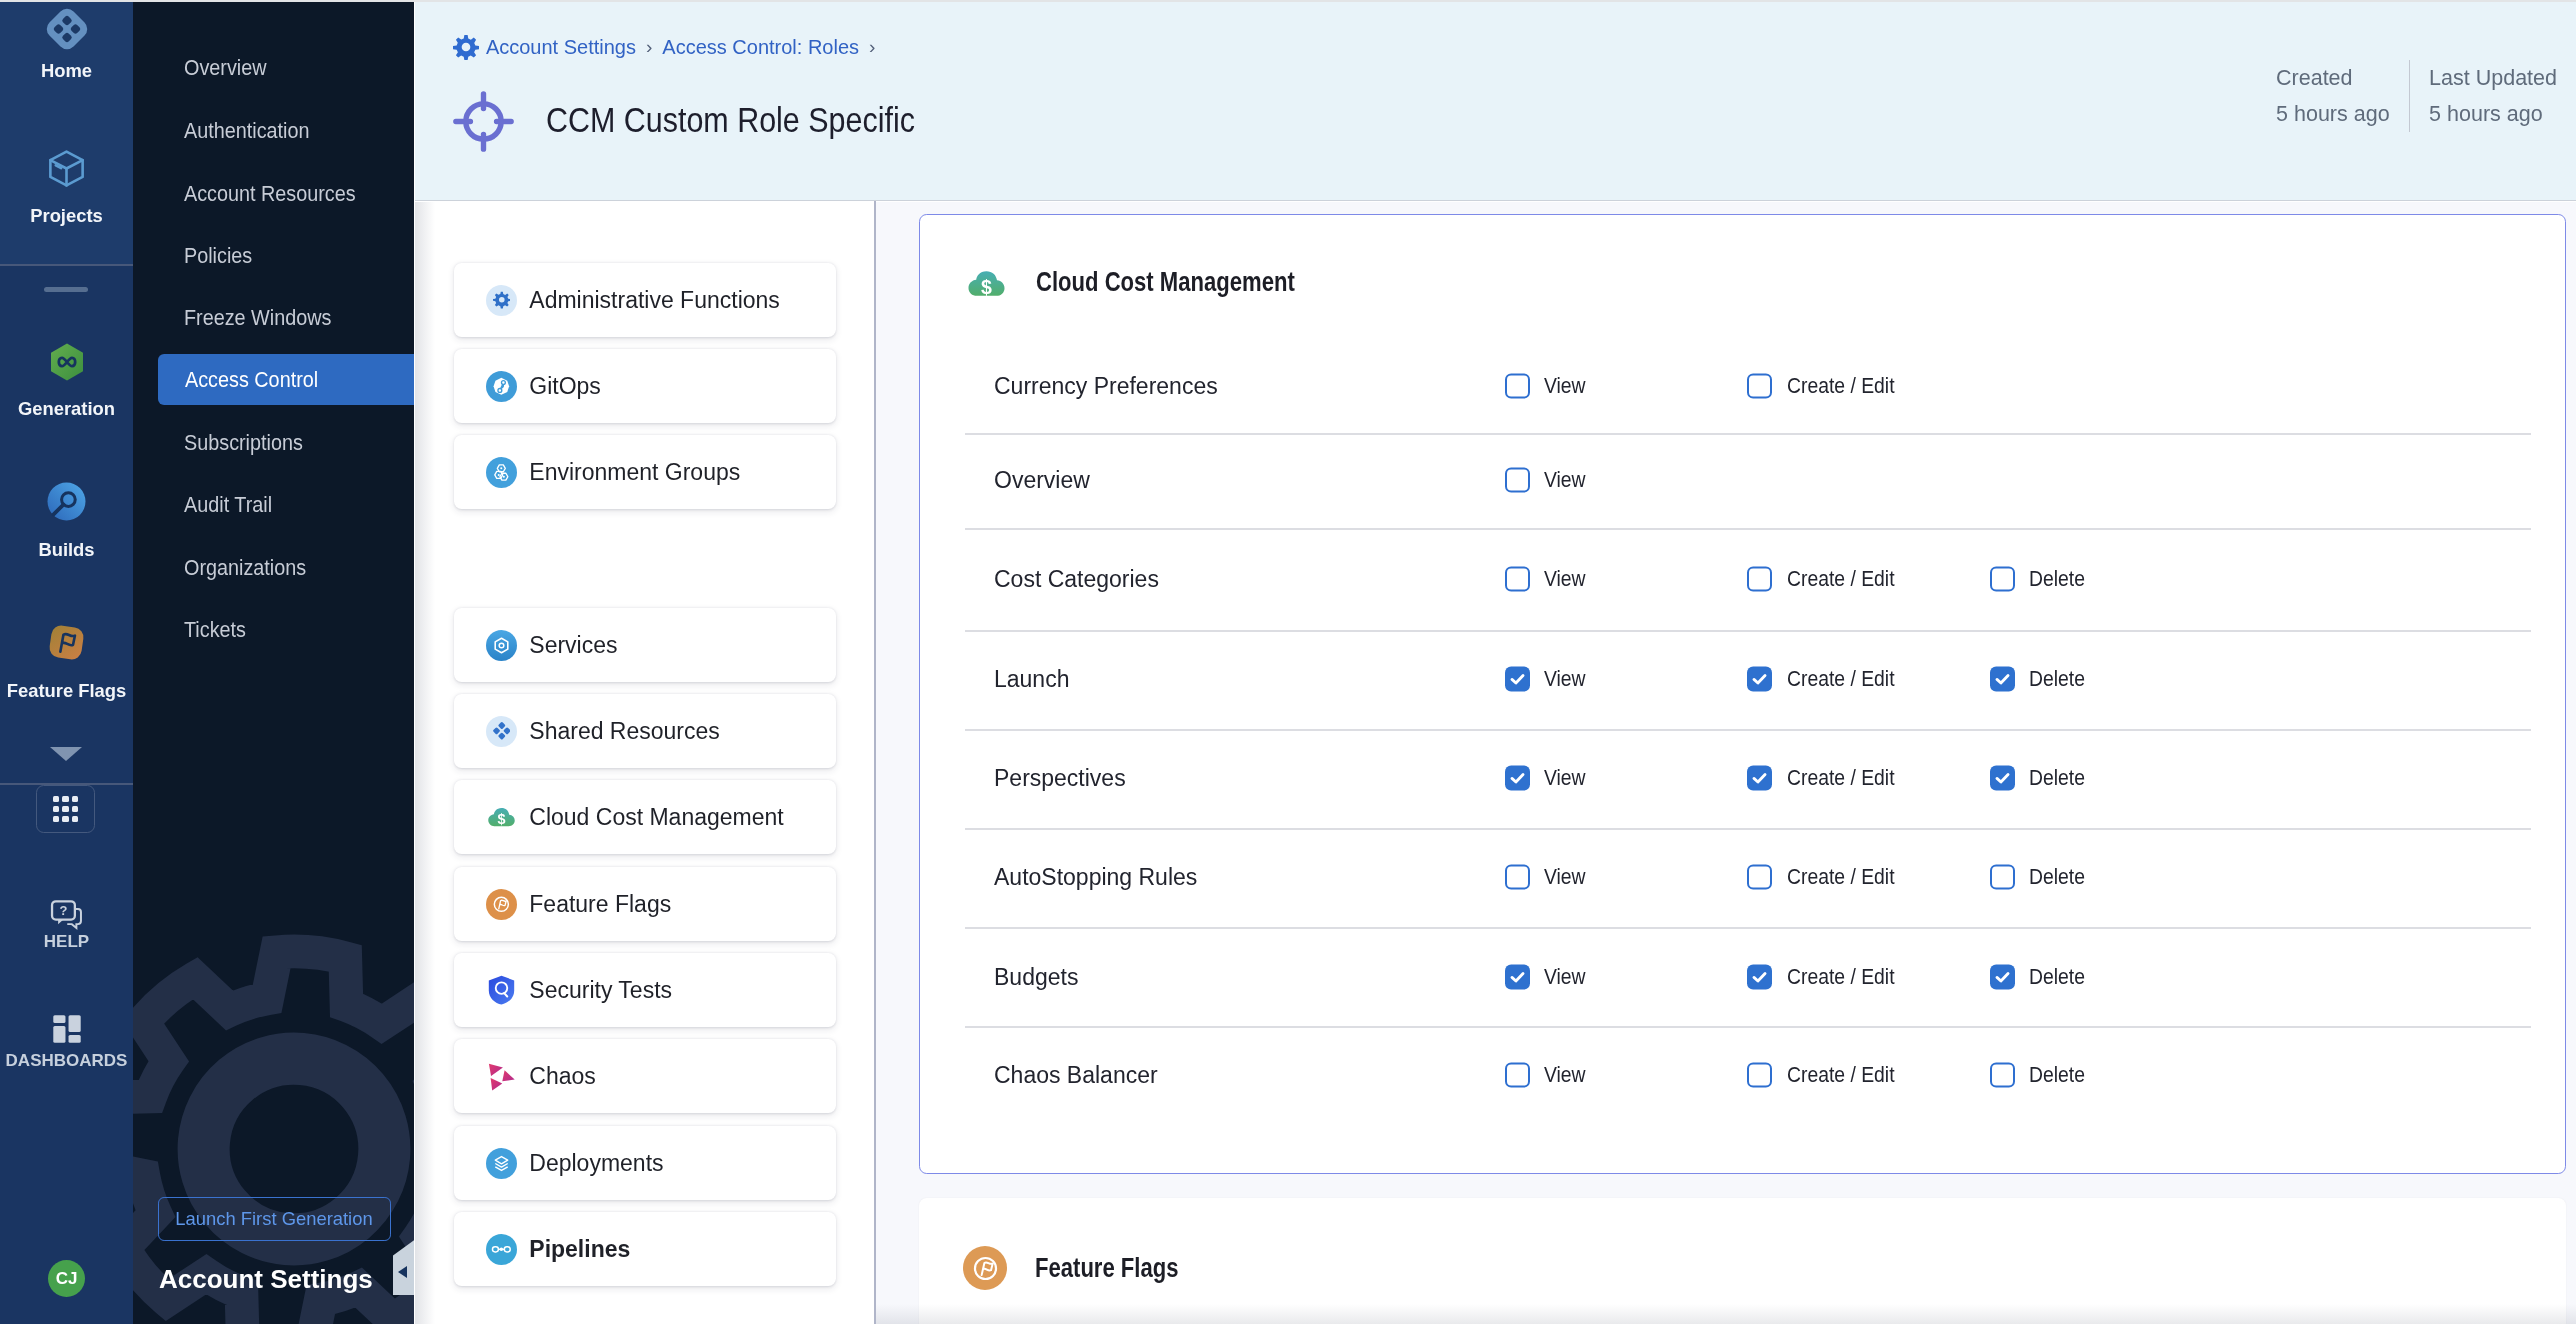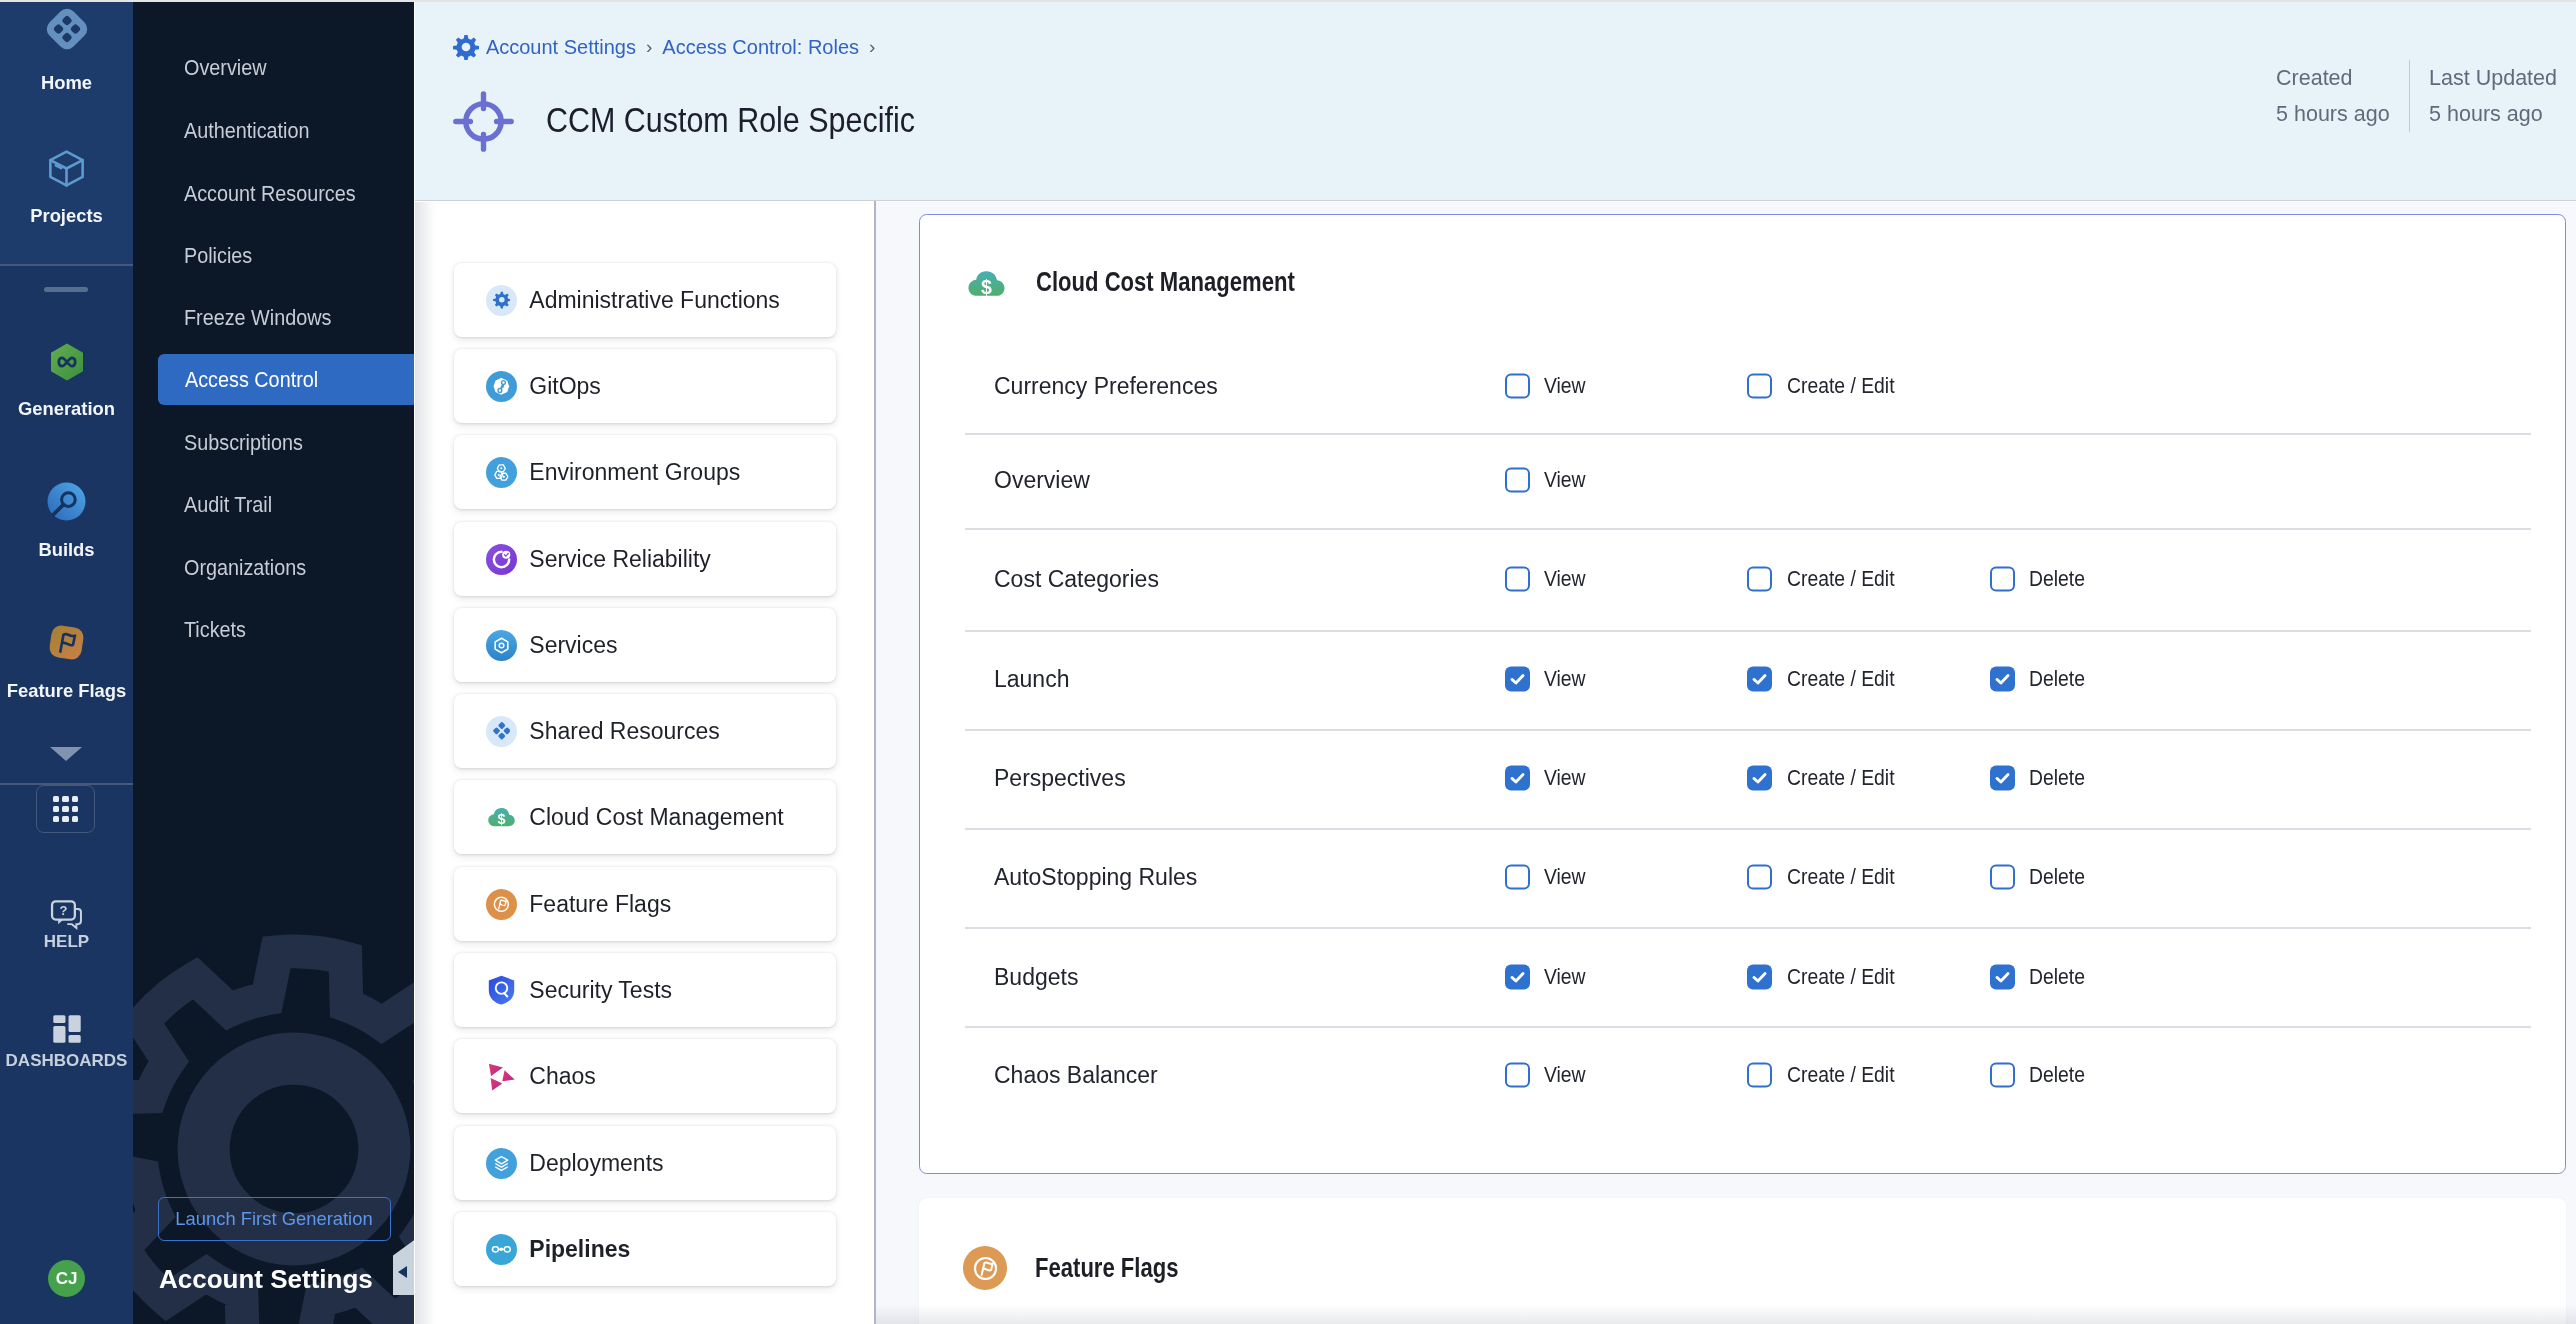--- a/index.html
+++ b/index.html
@@ -104,21 +104,21 @@
     <div class="sec-div" style="top:783px;"></div>
 
     <div class="navitem" style="top:3.8px;height:51px;display:flex;align-items:center;justify-content:center;">
       <div style="width:34px;height:34px;transform:rotate(45deg);background:#6490c0;border-radius:9.2px;display:grid;grid-template-columns:1fr 1fr;grid-template-rows:1fr 1fr;gap:4.6px;padding:6.9px;">
         <div style="background:#1c3965;border-radius:2.3px;"></div>
           <div style="background:#1c3965;border-radius:2.3px;"></div>
         <div style="background:#1c3965;border-radius:2.3px;"></div>
           <div style="background:#1c3965;border-radius:2.3px;"></div>
       </div>
     </div>
-    <div class="navitem navlabel" style="top:72px;">Home</div>
+    <div class="navitem navlabel" style="top:60px;">Home</div>
 
     <div class="navitem" style="top:147px;height:43px;display:flex;align-items:center;justify-content:center;">
       <svg width="43" height="43" viewBox="0 0 56 56" fill="none" stroke="#5b9bd0" stroke-width="3.4" stroke-linejoin="round" stroke-linecap="round">
         <path d="M28 6 L49 17 L49 39 L28 50 L7 39 L7 17 Z"></path>
         <path d="M7 17 L28 28 L49 17"></path>
         <path d="M28 28 L28 50"></path>
         <path d="M14 24 L21 27.5"></path>
       </svg>
     </div>
     <div class="navitem navlabel" style="top:205px;">Projects</div>
@@ -256,30 +256,20 @@
         <svg width="19" height="19" viewBox="0 0 26 26" fill="none" stroke="#fff" stroke-width="1.8" stroke-linejoin="round">
             <path d="M10 2.5 L15.5 2.5 L18.2 7.3 L15.5 12 L10 12 L7.3 7.3 Z"></path>
             <path d="M6.5 11.5 L12 11.5 L14.7 16.3 L12 21 L6.5 21 L3.8 16.3 Z"></path>
             <path d="M13.5 14 L19 14 L21.7 18.8 L19 23.5 L13.5 23.5 L10.8 18.8 Z"></path>
             <circle cx="12.7" cy="7.3" r="1.4" fill="#fff" stroke="none"></circle>
             <circle cx="9.2" cy="16.3" r="1.4" fill="#fff" stroke="none"></circle>
             <circle cx="16.2" cy="18.8" r="1.4" fill="#fff" stroke="none"></circle>
           </svg>
       </div>
       <div class="txt">Environment Groups</div>
-    </div>
-    <div class="card" style="top:320px;">
-      <div class="ic" style="background:linear-gradient(135deg,#8a4fe0,#7736cf);border-radius:50%;display:flex;align-items:center;justify-content:center;">
-        <svg width="19" height="19" viewBox="0 0 26 26" fill="none">
-            <path d="M13 2.5 A10.5 10.5 0 1 0 23.5 13" stroke="#fff" stroke-width="3.4" stroke-linecap="round"></path>
-            <circle cx="19.5" cy="6.5" r="5.6" fill="#fff"></circle>
-            <path d="M17 6.5 L19 8.4 L22.2 4.8" stroke="#8a4fe0" stroke-width="1.9" fill="none" stroke-linecap="round" stroke-linejoin="round"></path>
-          </svg>
-      </div>
-      <div class="txt">Service Reliability</div>
     </div>
     <div class="card" style="top:406px;">
       <div class="ic" style="background:linear-gradient(180deg,#4aa7e4,#2a83c8);border-radius:50%;display:flex;align-items:center;justify-content:center;">
         <svg width="19" height="19" viewBox="0 0 26 26" fill="none" stroke="#fff">
             <path d="M13 3 L21.6 8 L21.6 18 L13 23 L4.4 18 L4.4 8 Z" stroke-width="2.2" stroke-linejoin="round"></path>
             <circle cx="13" cy="13" r="3.2" stroke-width="2"></circle>
           </svg>
       </div>
       <div class="txt">Services</div>
     </div>

